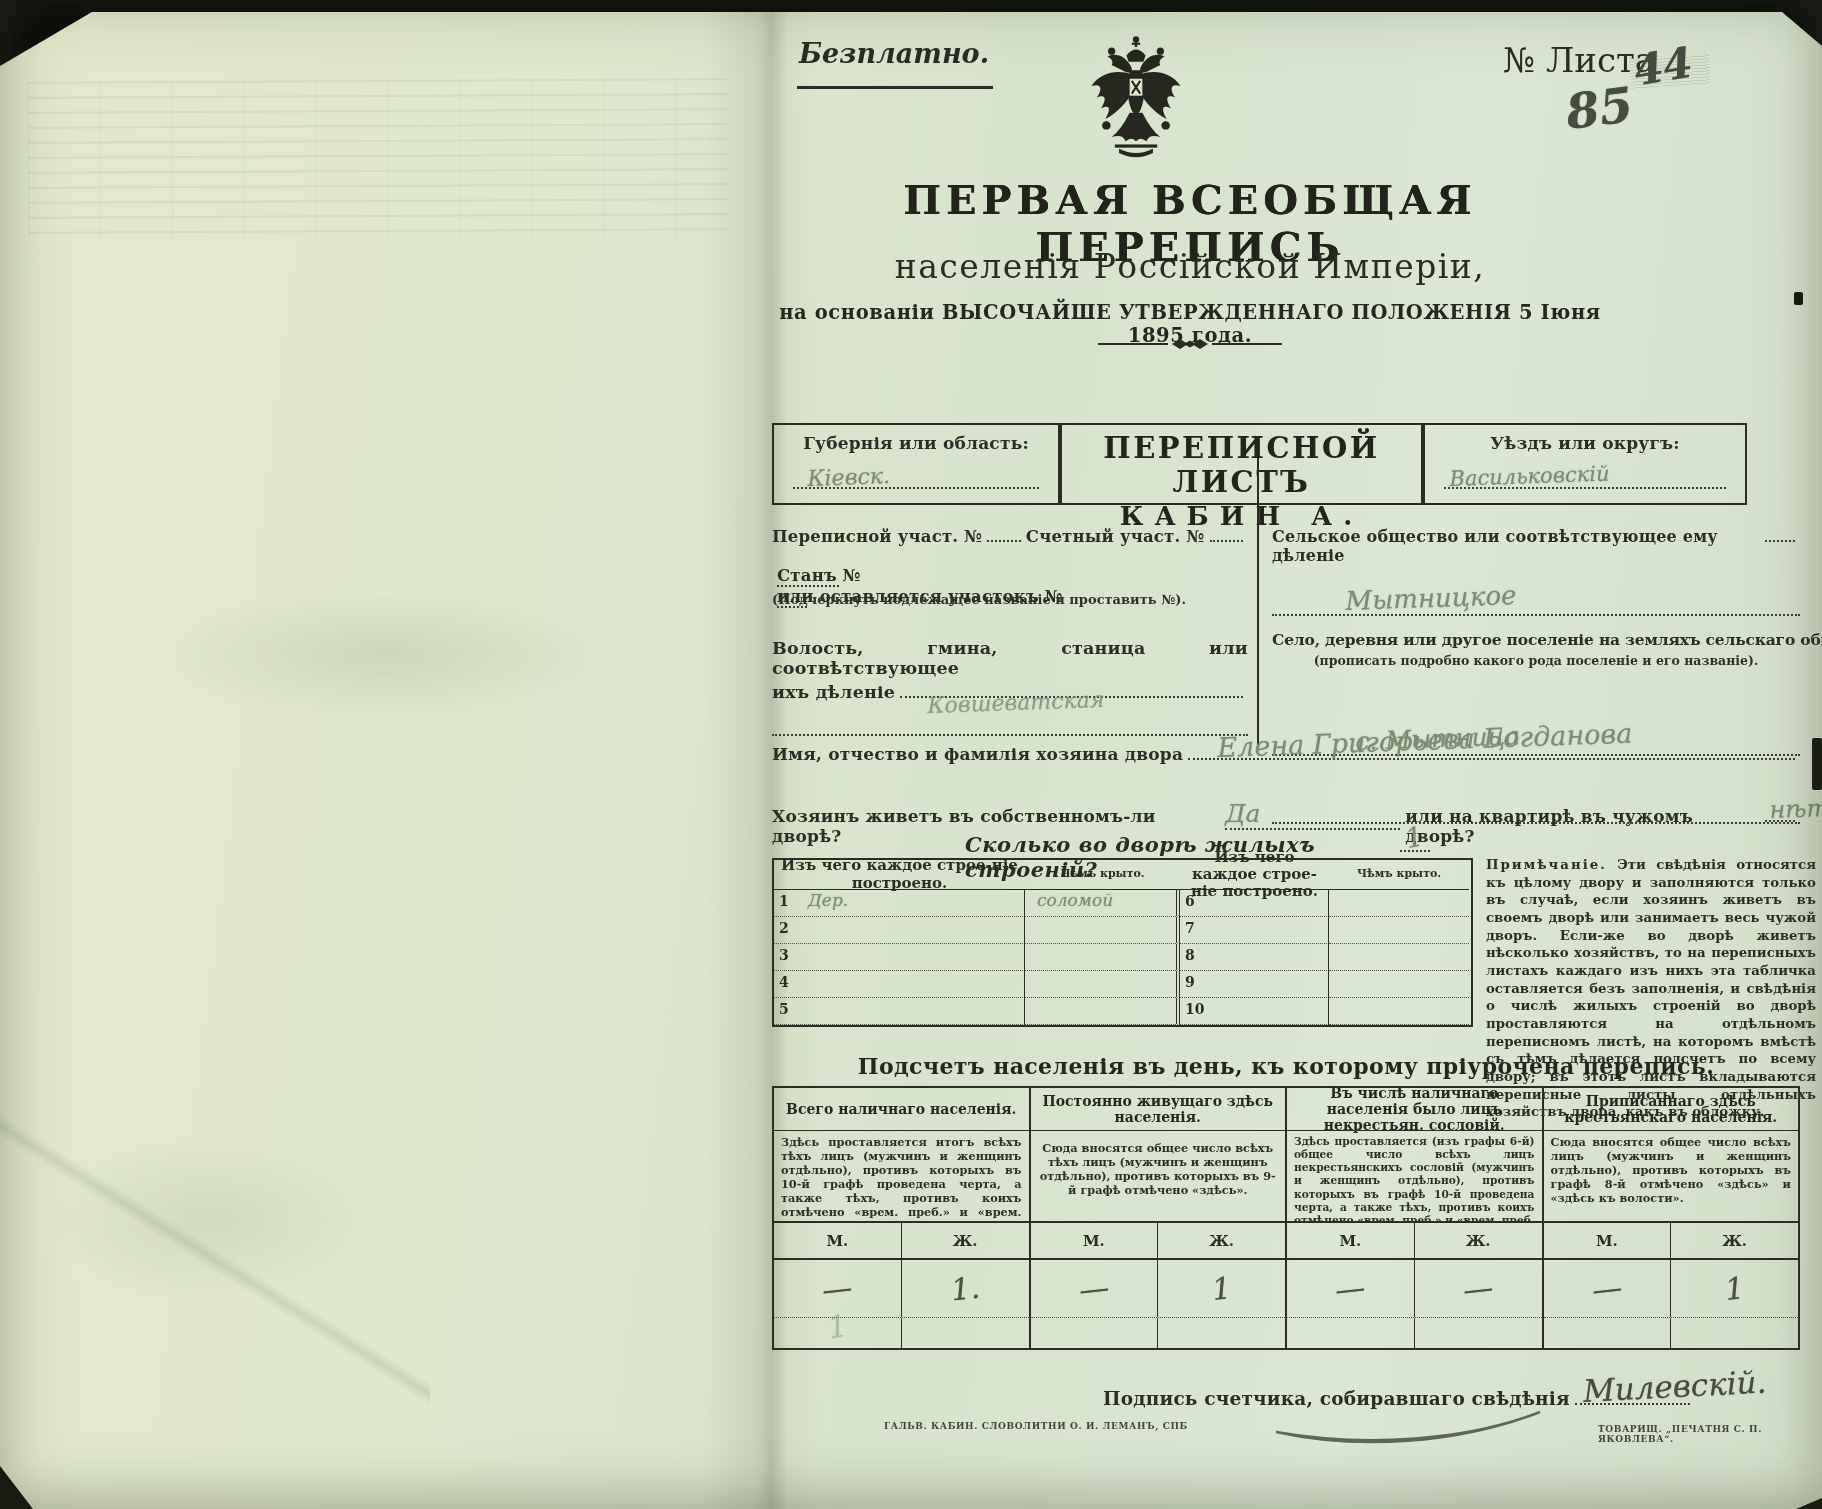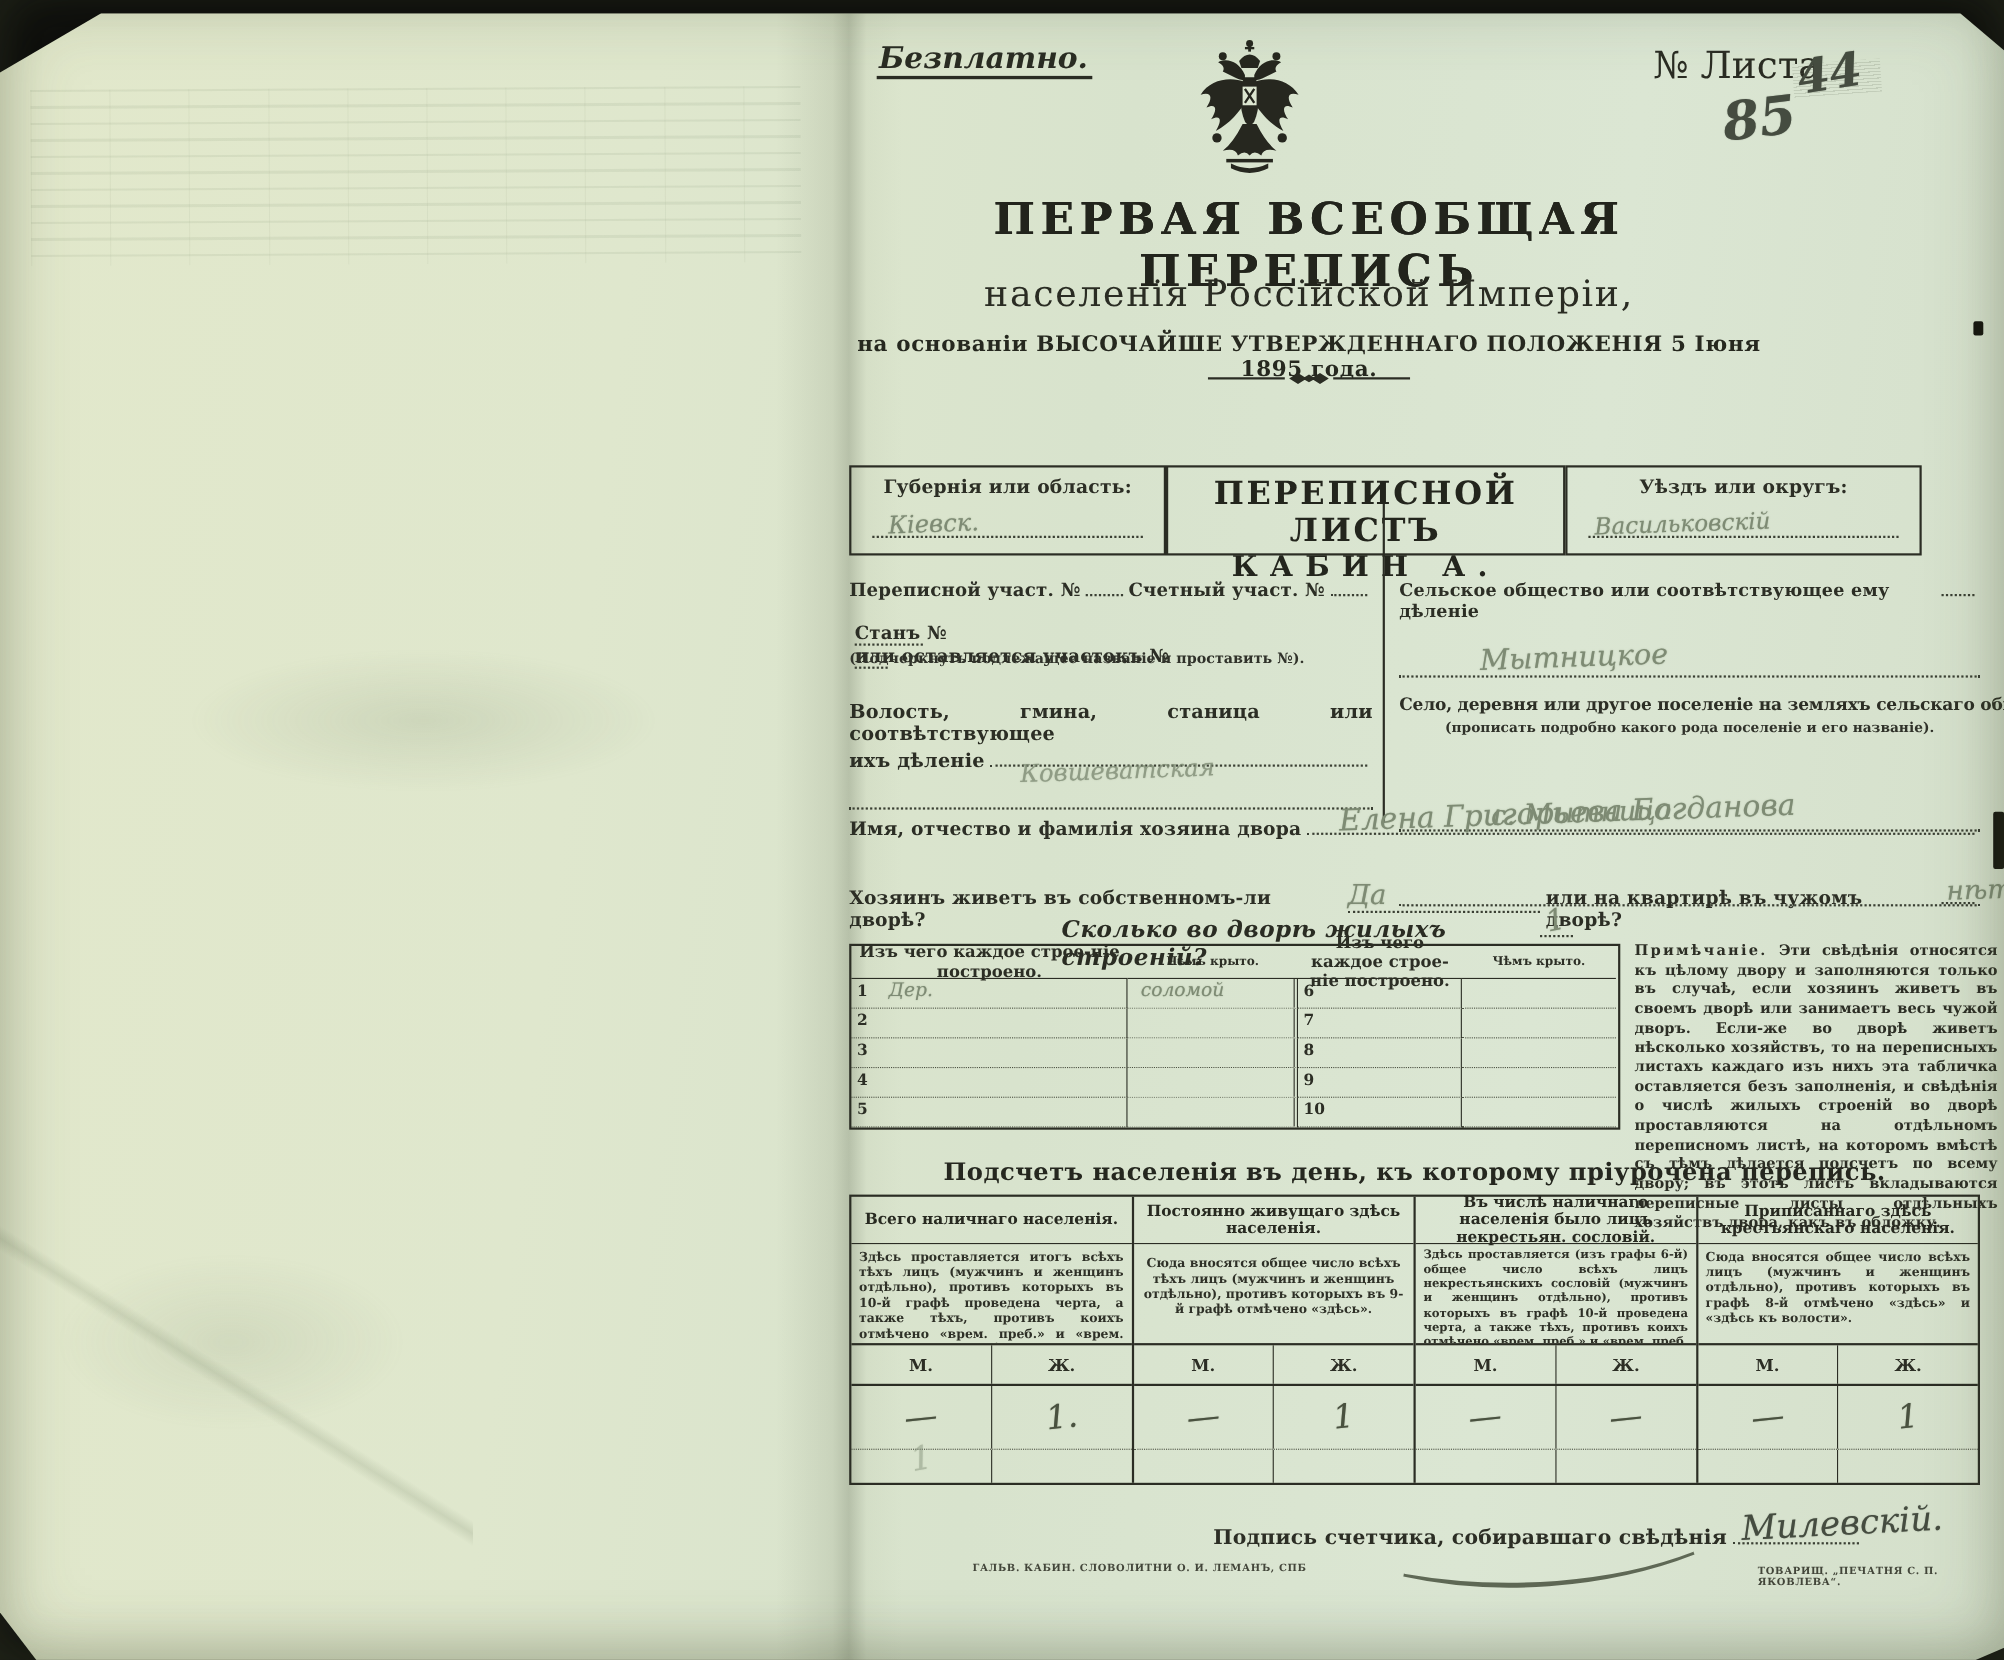--- a/index.html
+++ b/index.html
@@ -62,21 +62,21 @@
   <div class="abs ghost-grid" style="left:28px;top:80px;width:700px;height:160px;"></div>
   <div class="abs ghost-blob" style="left:170px;top:590px;width:430px;height:130px;background:radial-gradient(ellipse at center, rgba(112,128,98,.16), transparent 70%);"></div>
   <div class="abs ghost-blob" style="left:50px;top:1140px;width:320px;height:160px;background:radial-gradient(ellipse at center, rgba(112,128,98,.13), transparent 70%);"></div>
   <div class="abs" style="left:0;top:1100px;width:430px;height:320px;background:linear-gradient(32deg, transparent 48%, rgba(95,110,80,.16) 50%, transparent 52%);"></div>
 
   <div class="abs" style="left:705px;top:0;width:115px;height:1509px;background:linear-gradient(90deg, rgba(0,0,0,0) 0%, rgba(80,90,62,.12) 45%, rgba(55,65,42,.22) 58%, rgba(120,130,100,.06) 72%, rgba(0,0,0,0) 100%);"></div>
 
   <div class="abs speck" style="left:1812px;top:738px;width:10px;height:52px;"></div>
   <div class="abs speck" style="left:1794px;top:292px;width:9px;height:13px;"></div>
 
-  <div class="abs ink" style="left:797px;top:38px;font-size:27px;font-style:italic;font-weight:700;border-bottom:3px solid #2b2d24;padding:0 4px 0 2px;">Безплатно.</div>
+  <div class="abs ink" style="left:797px;top:38px;font-size:27px;font-style:italic;font-weight:700;border-bottom:3px solid #2b2d24;padding:0 4px 17px 2px;">Безплатно.</div>
 
   <div class="abs" style="left:1083px;top:34px;width:106px;height:134px;">
     <svg width="106" height="134" viewBox="0 0 100 126" xmlns="http://www.w3.org/2000/svg">
       <g fill="#26271f">
         <circle cx="50" cy="5" r="3"></circle>
         <rect x="48.8" y="6" width="2.4" height="6"></rect>
         <rect x="46" y="8" width="8" height="2"></rect>
         <path d="M41 20 Q50 9 59 20 L57 26 L43 26 Z"></path>
         <circle cx="27" cy="16" r="3.4"></circle>
         <circle cx="73" cy="16" r="3.4"></circle>

